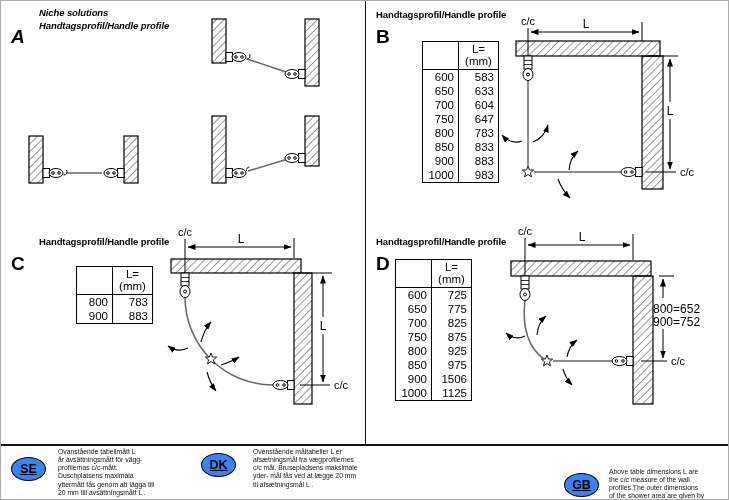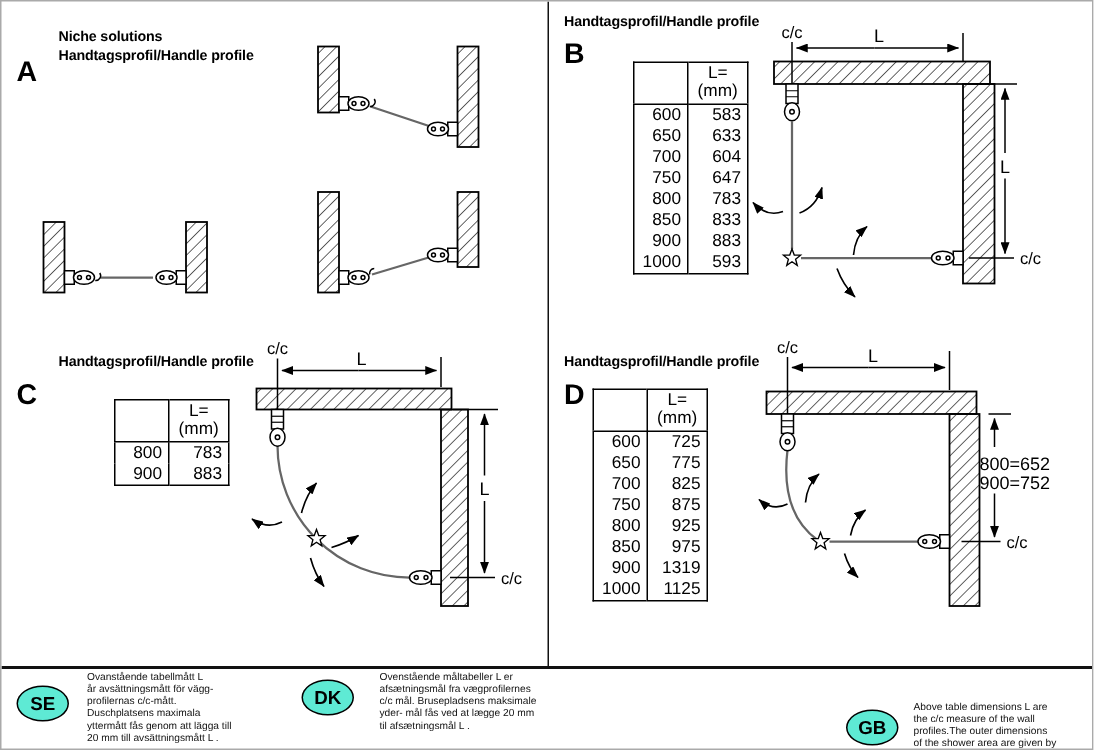--- a/index.html
+++ b/index.html
@@ -20,40 +20,40 @@
   .dim-table th.c2{min-width:31px; text-align:center;}
   
   #mid-divider{left:0; top:206px; width:729px; height:14px; display:flex; align-items:center; z-index:5;}
   #mid-divider .hl{flex:1; height:1.5px; background:#111;}
   #mid-divider .lbl{padding:0 8px; background:#fff; font-weight:bold; font-size:11px; white-space:nowrap;}
   #vdiv{left:364px; top:0; width:1.4px; height:443px; background:#111; z-index:1;}
   #hline-bottom{left:0; top:443px; width:729px; height:1.5px; background:#111;}
   
   .note{top:445px; height:54px;}
   .badge{position:absolute; width:33px; height:22px; border:1.6px solid #000; border-radius:50%;
-         text-align:center; line-height:22px; font-weight:bold; font-size:12.5px; background:#5eead4;}
+         text-align:center; line-height:22px; font-weight:bold; font-size:12.5px; background:#3b82f6;text-decoration:underline;}
   .note-text{position:absolute; font-size:6.8px; line-height:8.15px; white-space:pre-line; color:#111;}
   
   svg{position:absolute; overflow:visible;}
   svg text{font-family:"Liberation Sans", sans-serif; fill:#000;}
   .t11{font-size:11px;} .t12{font-size:12px;}
   .prof rect,.prof ellipse,.prof circle,.prof path{fill:#fff; stroke:#000; stroke-width:1;}
   .prof line{stroke:#000; stroke-width:0.8;}
   .prof circle{fill:#fff;}
   .dims line{stroke:#000; stroke-width:1;}
   .sw{fill:none; stroke:#000; stroke-width:1.1;}
   .star{fill:#fff; stroke:#000; stroke-width:0.9;}
   .door{stroke:#666; stroke-width:1.5; fill:none;}
 </style>
 </head>
 <body>
 
 <div id="page">
 
-  <div class="abs" style="left:0;top:12px;width:364px;height:213px;">
+  <div class="abs" style="left:0;top:0;width:364px;height:213px;font-style:italic;">
     <div class="abs sec-title" style="left:38px;top:6px;">Niche solutions</div>
     <div class="abs sec-title" style="left:38px;top:19px;">Handtagsprofil/Handle profile</div>
     <div class="abs sec-letter" style="left:10px;top:26px;">A</div>
 
     <svg style="left:0;top:0;" width="364" height="213" viewBox="0 0 364 213">
       <defs>
         <pattern id="hatchA" width="5.5" height="5.5" patternUnits="userSpaceOnUse" patternTransform="rotate(45)">
           <line x1="0" y1="0" x2="0" y2="5.5" stroke="#444" stroke-width="1.1"></line>
         </pattern>
       </defs>
@@ -154,21 +154,21 @@
             <tr>
               <td>850</td>
               <td>833</td>
             </tr>
             <tr>
               <td>900</td>
               <td>883</td>
             </tr>
             <tr>
               <td>1000</td>
-              <td>593</td>
+              <td>983</td>
             </tr>
           </tbody>
       </table>
     </div>
 
     <svg style="left:0;top:0;" width="365" height="213" viewBox="0 0 365 213">
       <defs>
         <pattern id="hatchB" width="5.5" height="5.5" patternUnits="userSpaceOnUse" patternTransform="rotate(45)">
           <line x1="0" y1="0" x2="0" y2="5.5" stroke="#444" stroke-width="1.1"></line>
         </pattern>
@@ -335,21 +335,21 @@
             <tr>
               <td>800</td>
               <td>925</td>
             </tr>
             <tr>
               <td>850</td>
               <td>975</td>
             </tr>
             <tr>
               <td>900</td>
-              <td>1319</td>
+              <td>1506</td>
             </tr>
             <tr>
               <td>1000</td>
               <td>1125</td>
             </tr>
           </tbody>
       </table>
     </div>
 
     <svg style="left:0;top:0;" width="365" height="230" viewBox="0 0 365 230">

